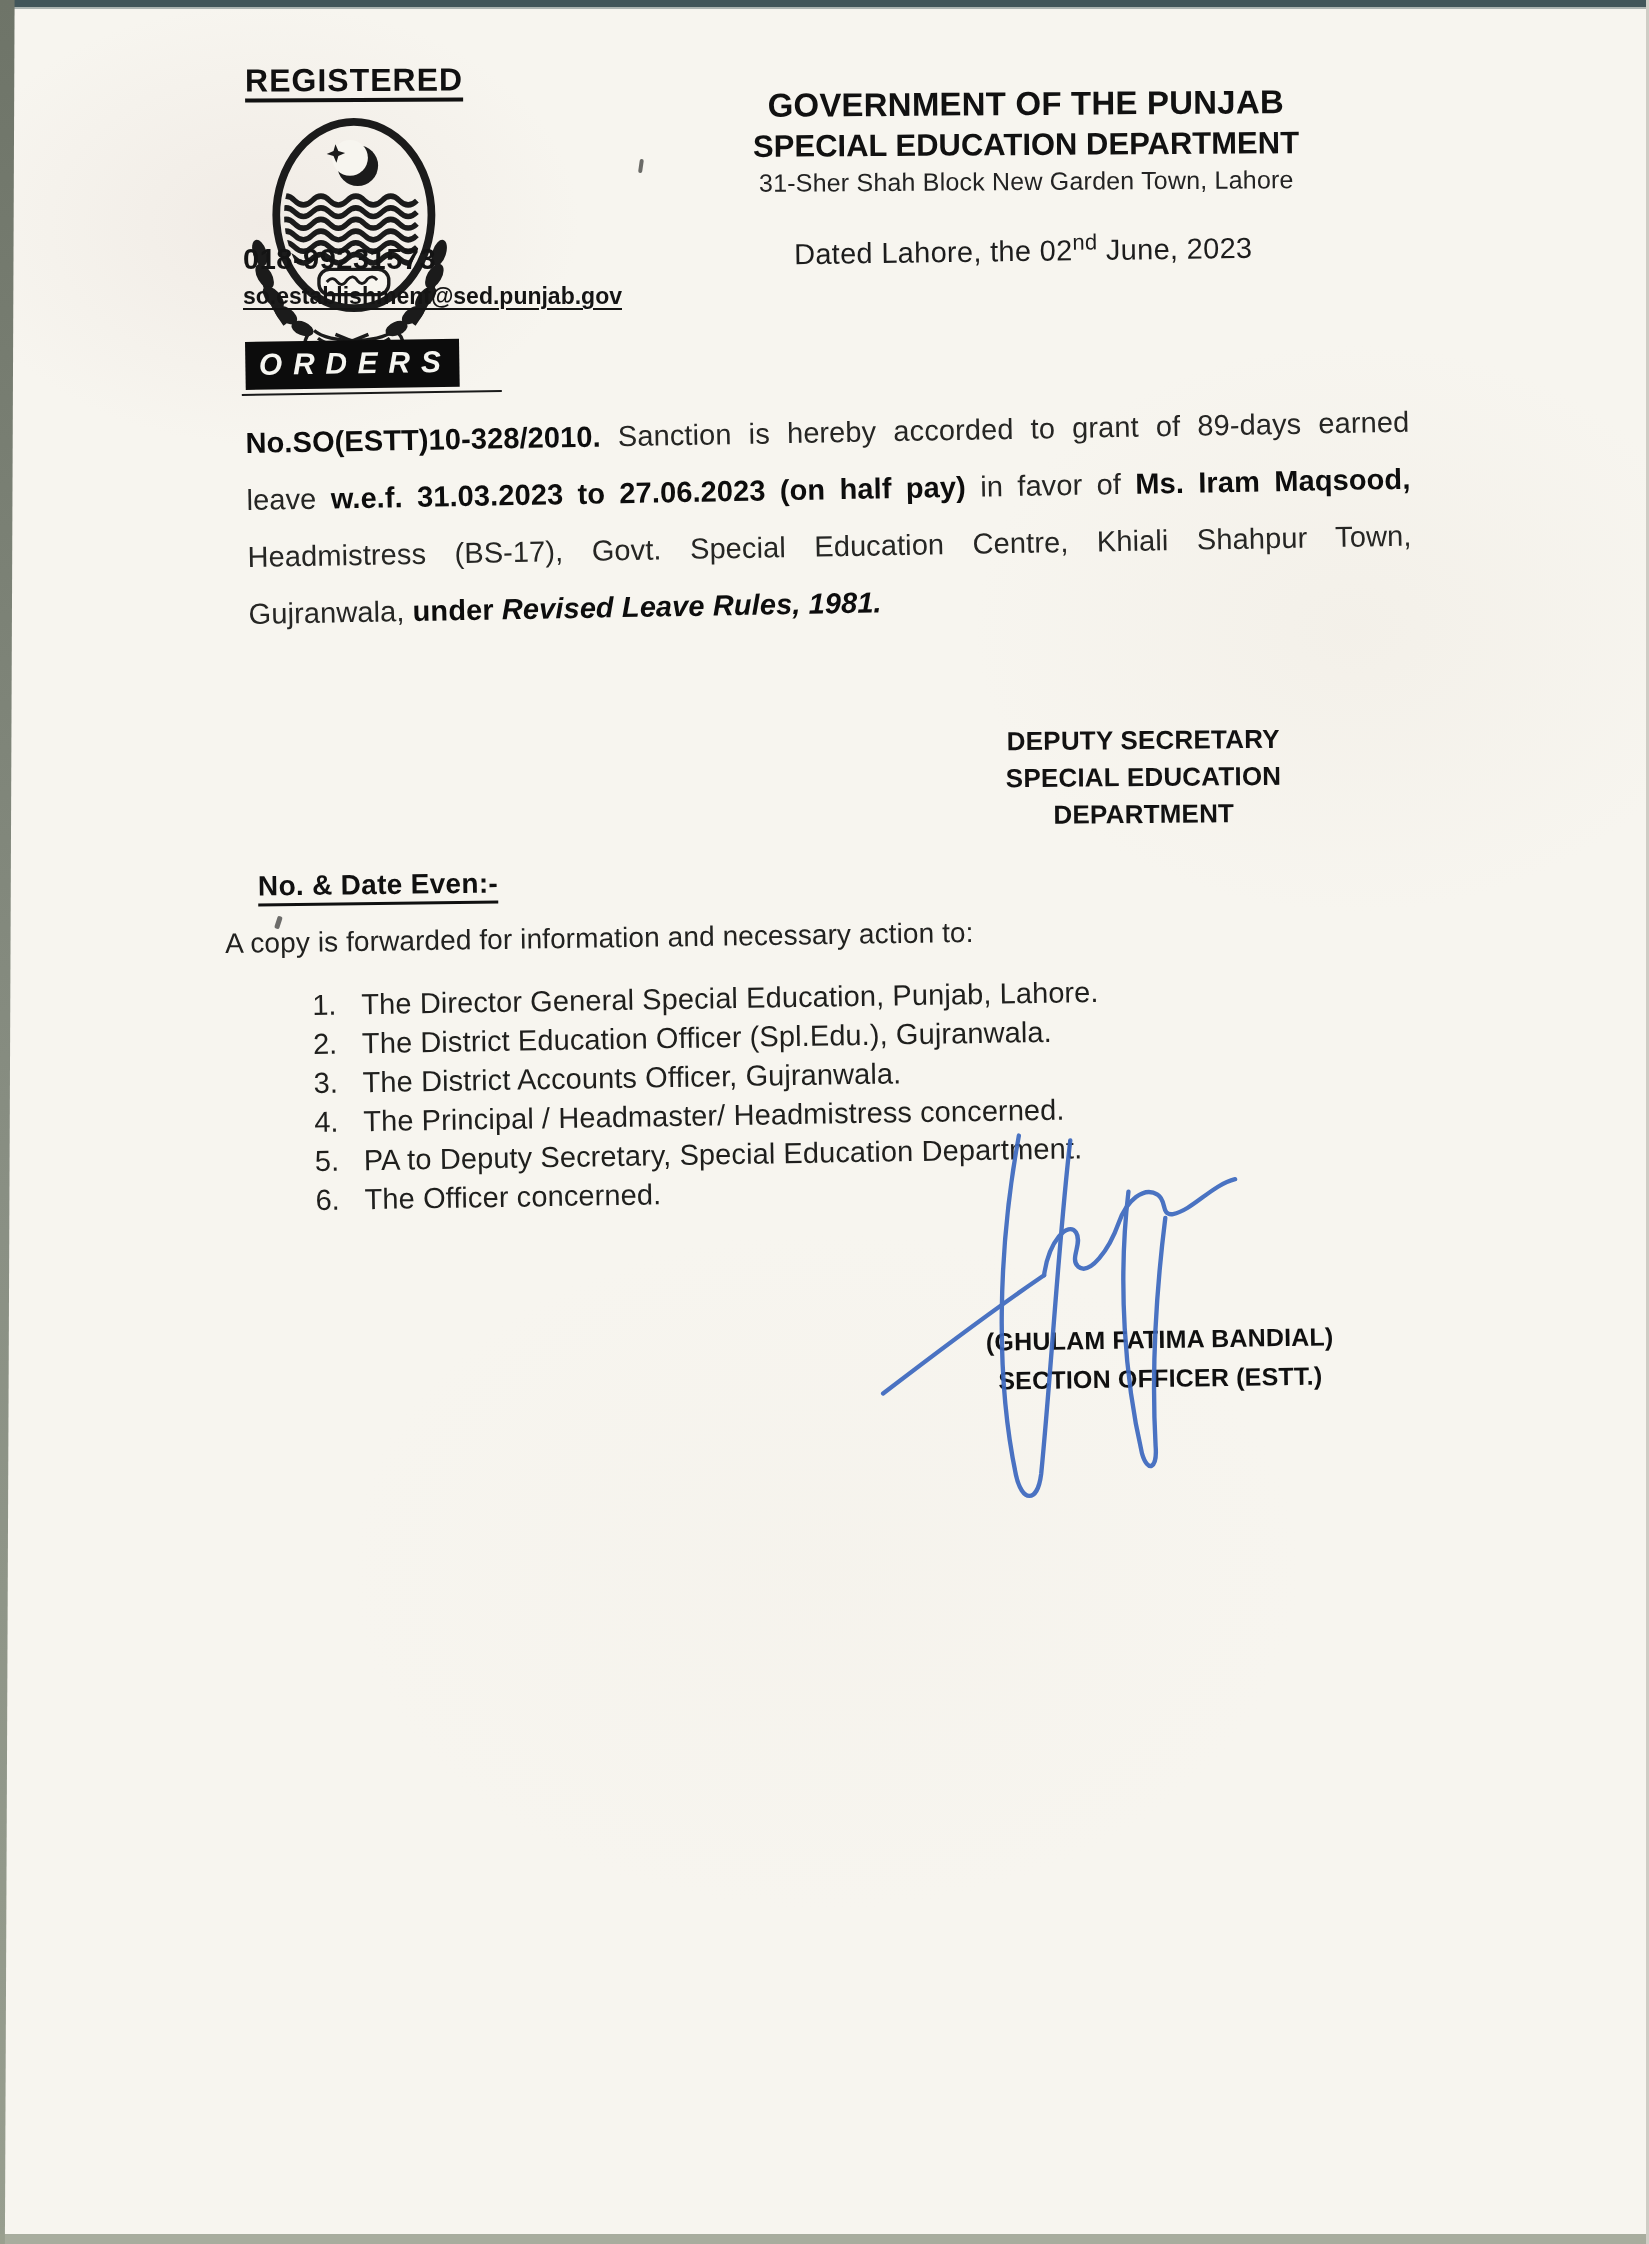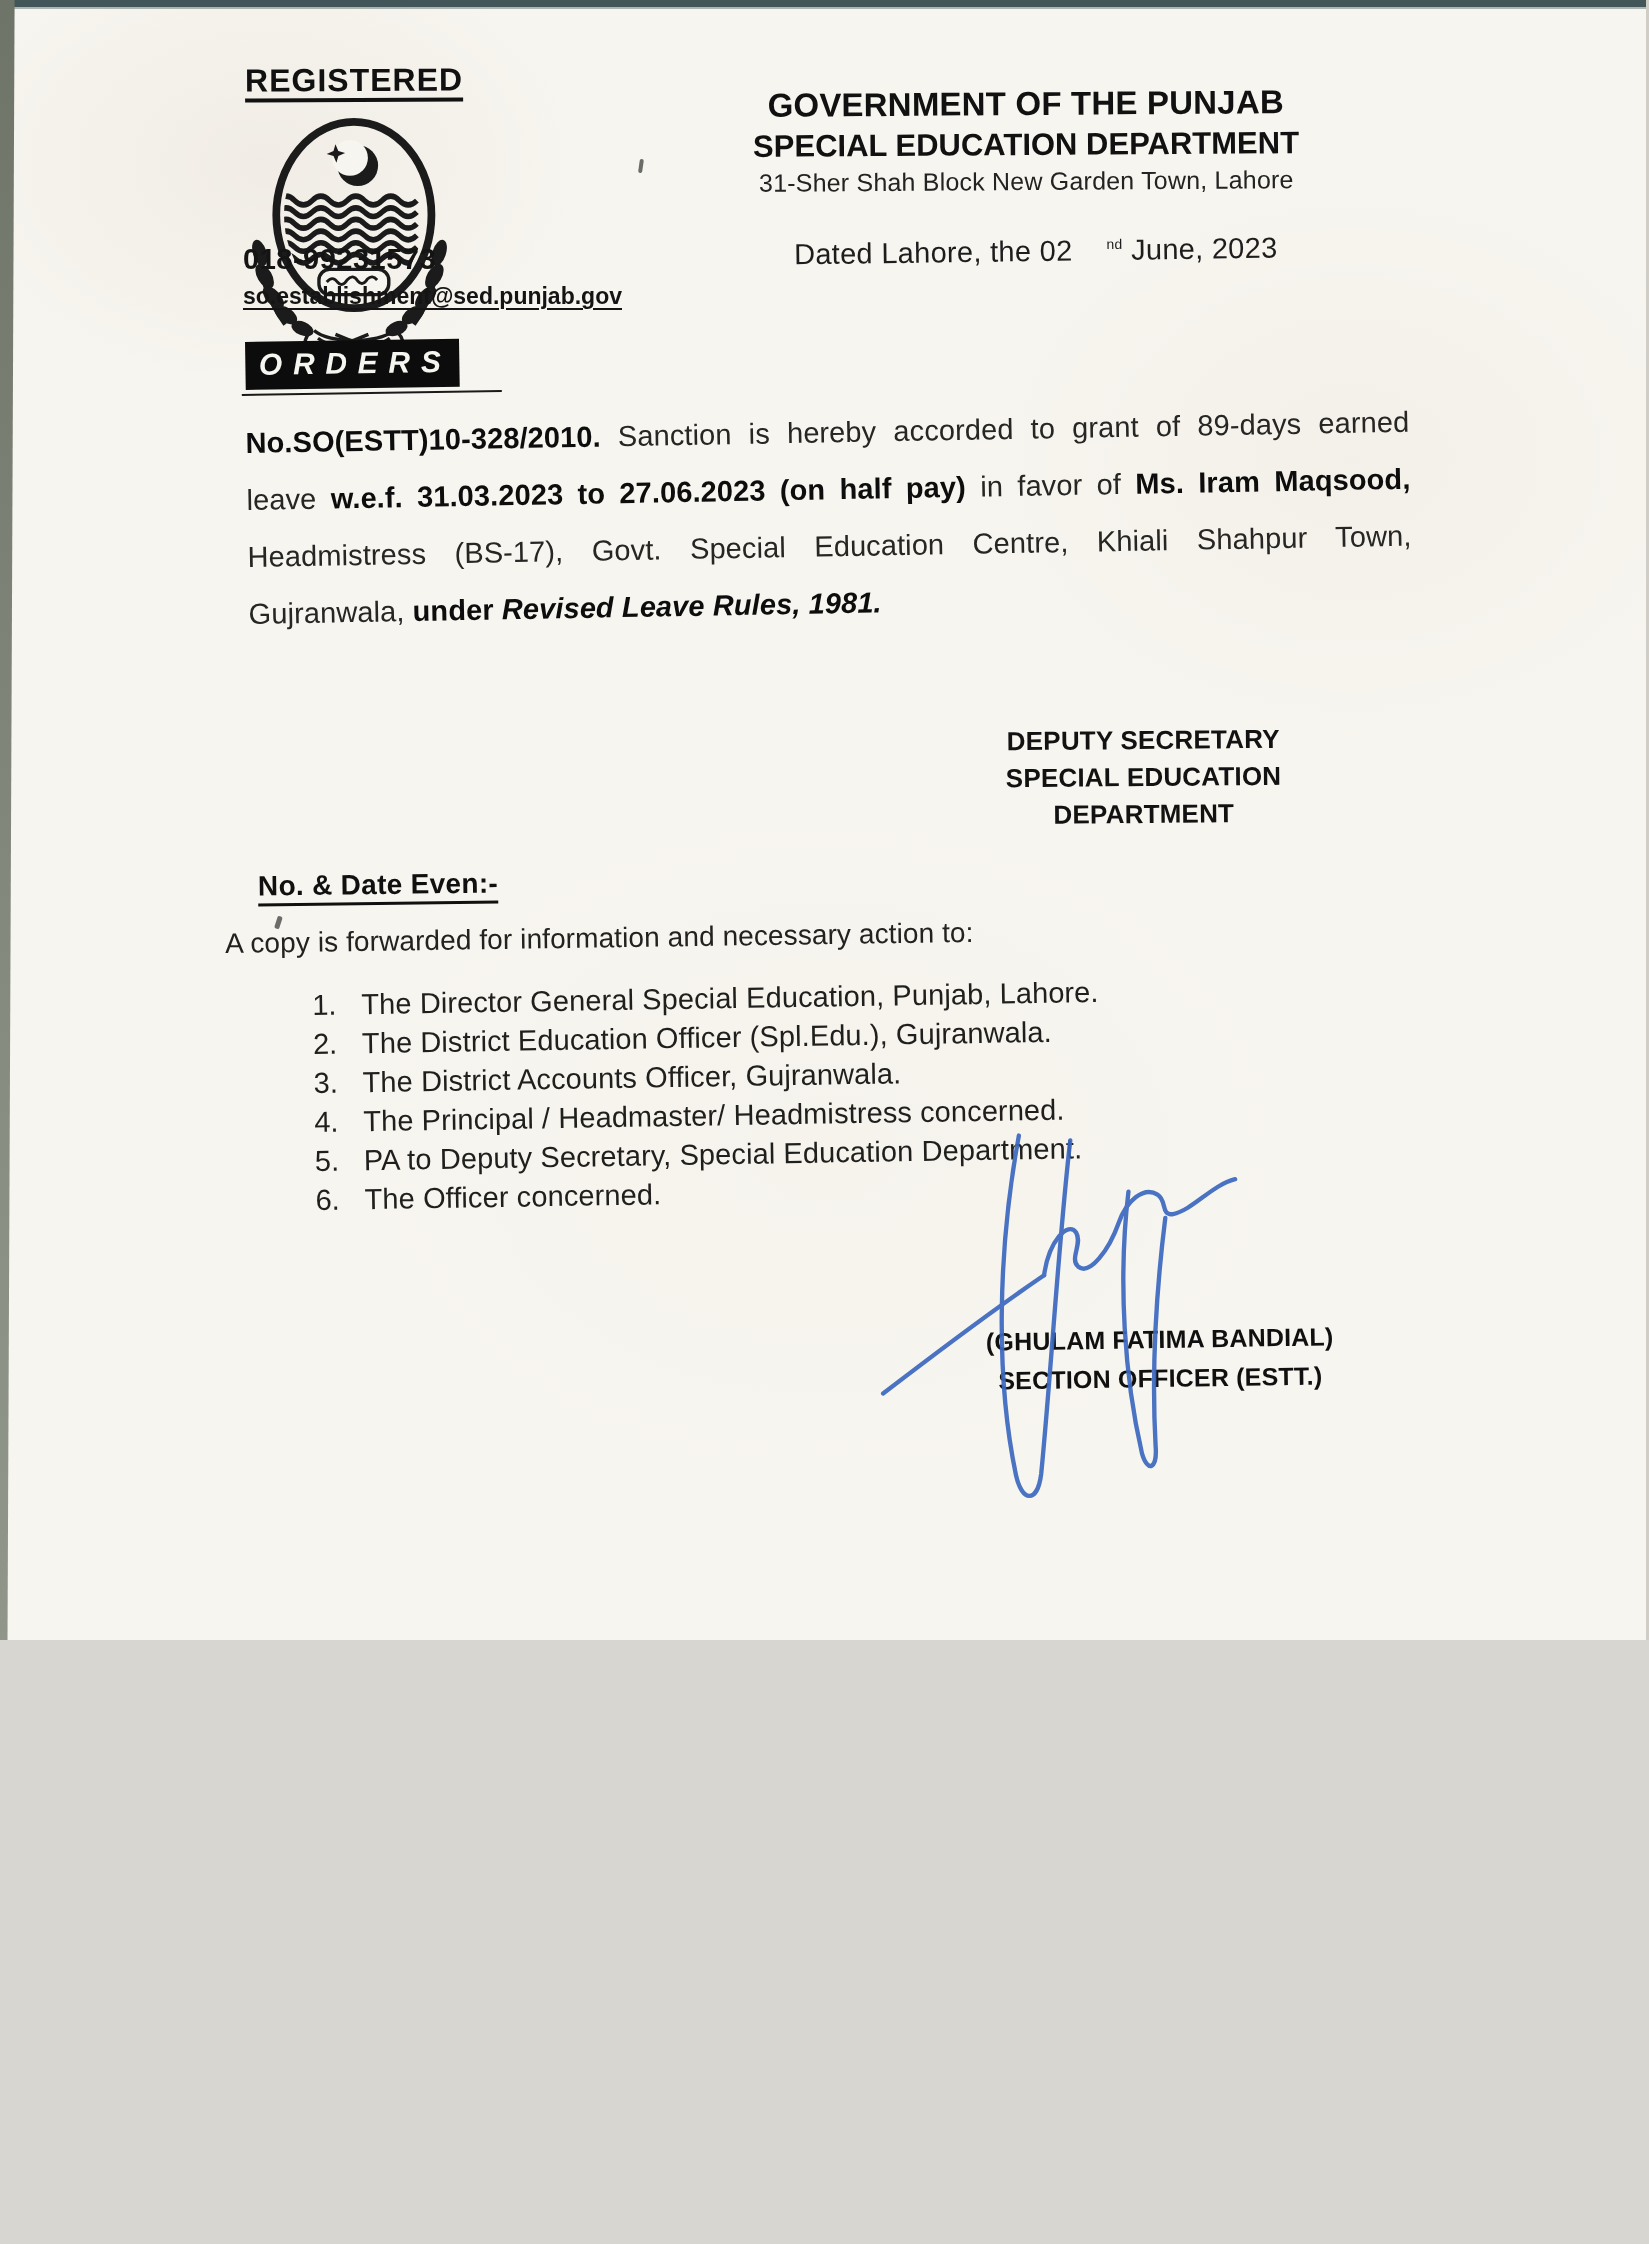--- a/index.html
+++ b/index.html
@@ -1,18 +1,18 @@
 <!DOCTYPE html>
 <html><head>
 <meta charset="utf-8">
 <style>
   html,body{margin:0;padding:0;background:#d8d6d0;}
   .page{
     position:relative;
-    width:1650px;height:1640px;
+    width:1650px;height:2244px;
     margin:0 auto;
     overflow:hidden;
     font-family:"Liberation Sans","DejaVu Sans",sans-serif;
     color:#1e1e1c;
     background:
       radial-gradient(ellipse 485px 340px at 16% 10%, rgba(233,224,218,.45), transparent 65%),
       radial-gradient(ellipse 582px 437px at 82% 28%, rgba(238,233,224,.40), transparent 65%),
       radial-gradient(ellipse 679px 485px at 50% 70%, rgba(244,241,234,.5), transparent 70%),
       #f7f5ef;
   }
@@ -39,21 +39,21 @@
     left:243px;top:283px;font-size:23px;font-weight:bold;color:#141414;
     text-decoration:underline;text-decoration-thickness:2.4px;text-underline-offset:3.9px;text-align:center;
   }
 
   
   .hdr{left:706px;top:85px;width:640px;text-align:center;transform:rotate(-0.4deg);color:#111;}
   .hdr .l1{font-size:33px;font-weight:bold;letter-spacing:0.2px;}
   .hdr .l2{font-size:31px;font-weight:bold;margin-top:3.9px;}
   .hdr .addr{font-size:25px;font-weight:normal;color:#232323;margin-top:3.9px;letter-spacing:0.2px;}
   .dated{left:794px;top:235px;font-size:29px;color:#1d1d1d;transform:rotate(-0.8deg);letter-spacing:0.3px;}
-  .dated sup{font-size:14px;vertical-align:super;line-height:0;margin-left:34px;}
+  .dated sup{font-size:22px;vertical-align:super;line-height:0;}
 
   
   .orders{left:245px;top:342px;transform:rotate(-0.9deg);transform-origin:left top;}
   .orders .badge{
     display:inline-block;background:#0c0c0c;color:#f6f6f1;
     font-style:italic;font-weight:bold;font-size:30px;letter-spacing:10.7px;
     padding:5.8px 7.8px 7.8px 13.6px;
   }
   .orders::after{content:"";display:block;width:260px;height:0;border-bottom:2.9px solid #1a1a1a;margin:4.9px 0 0 -3.9px;}
 

